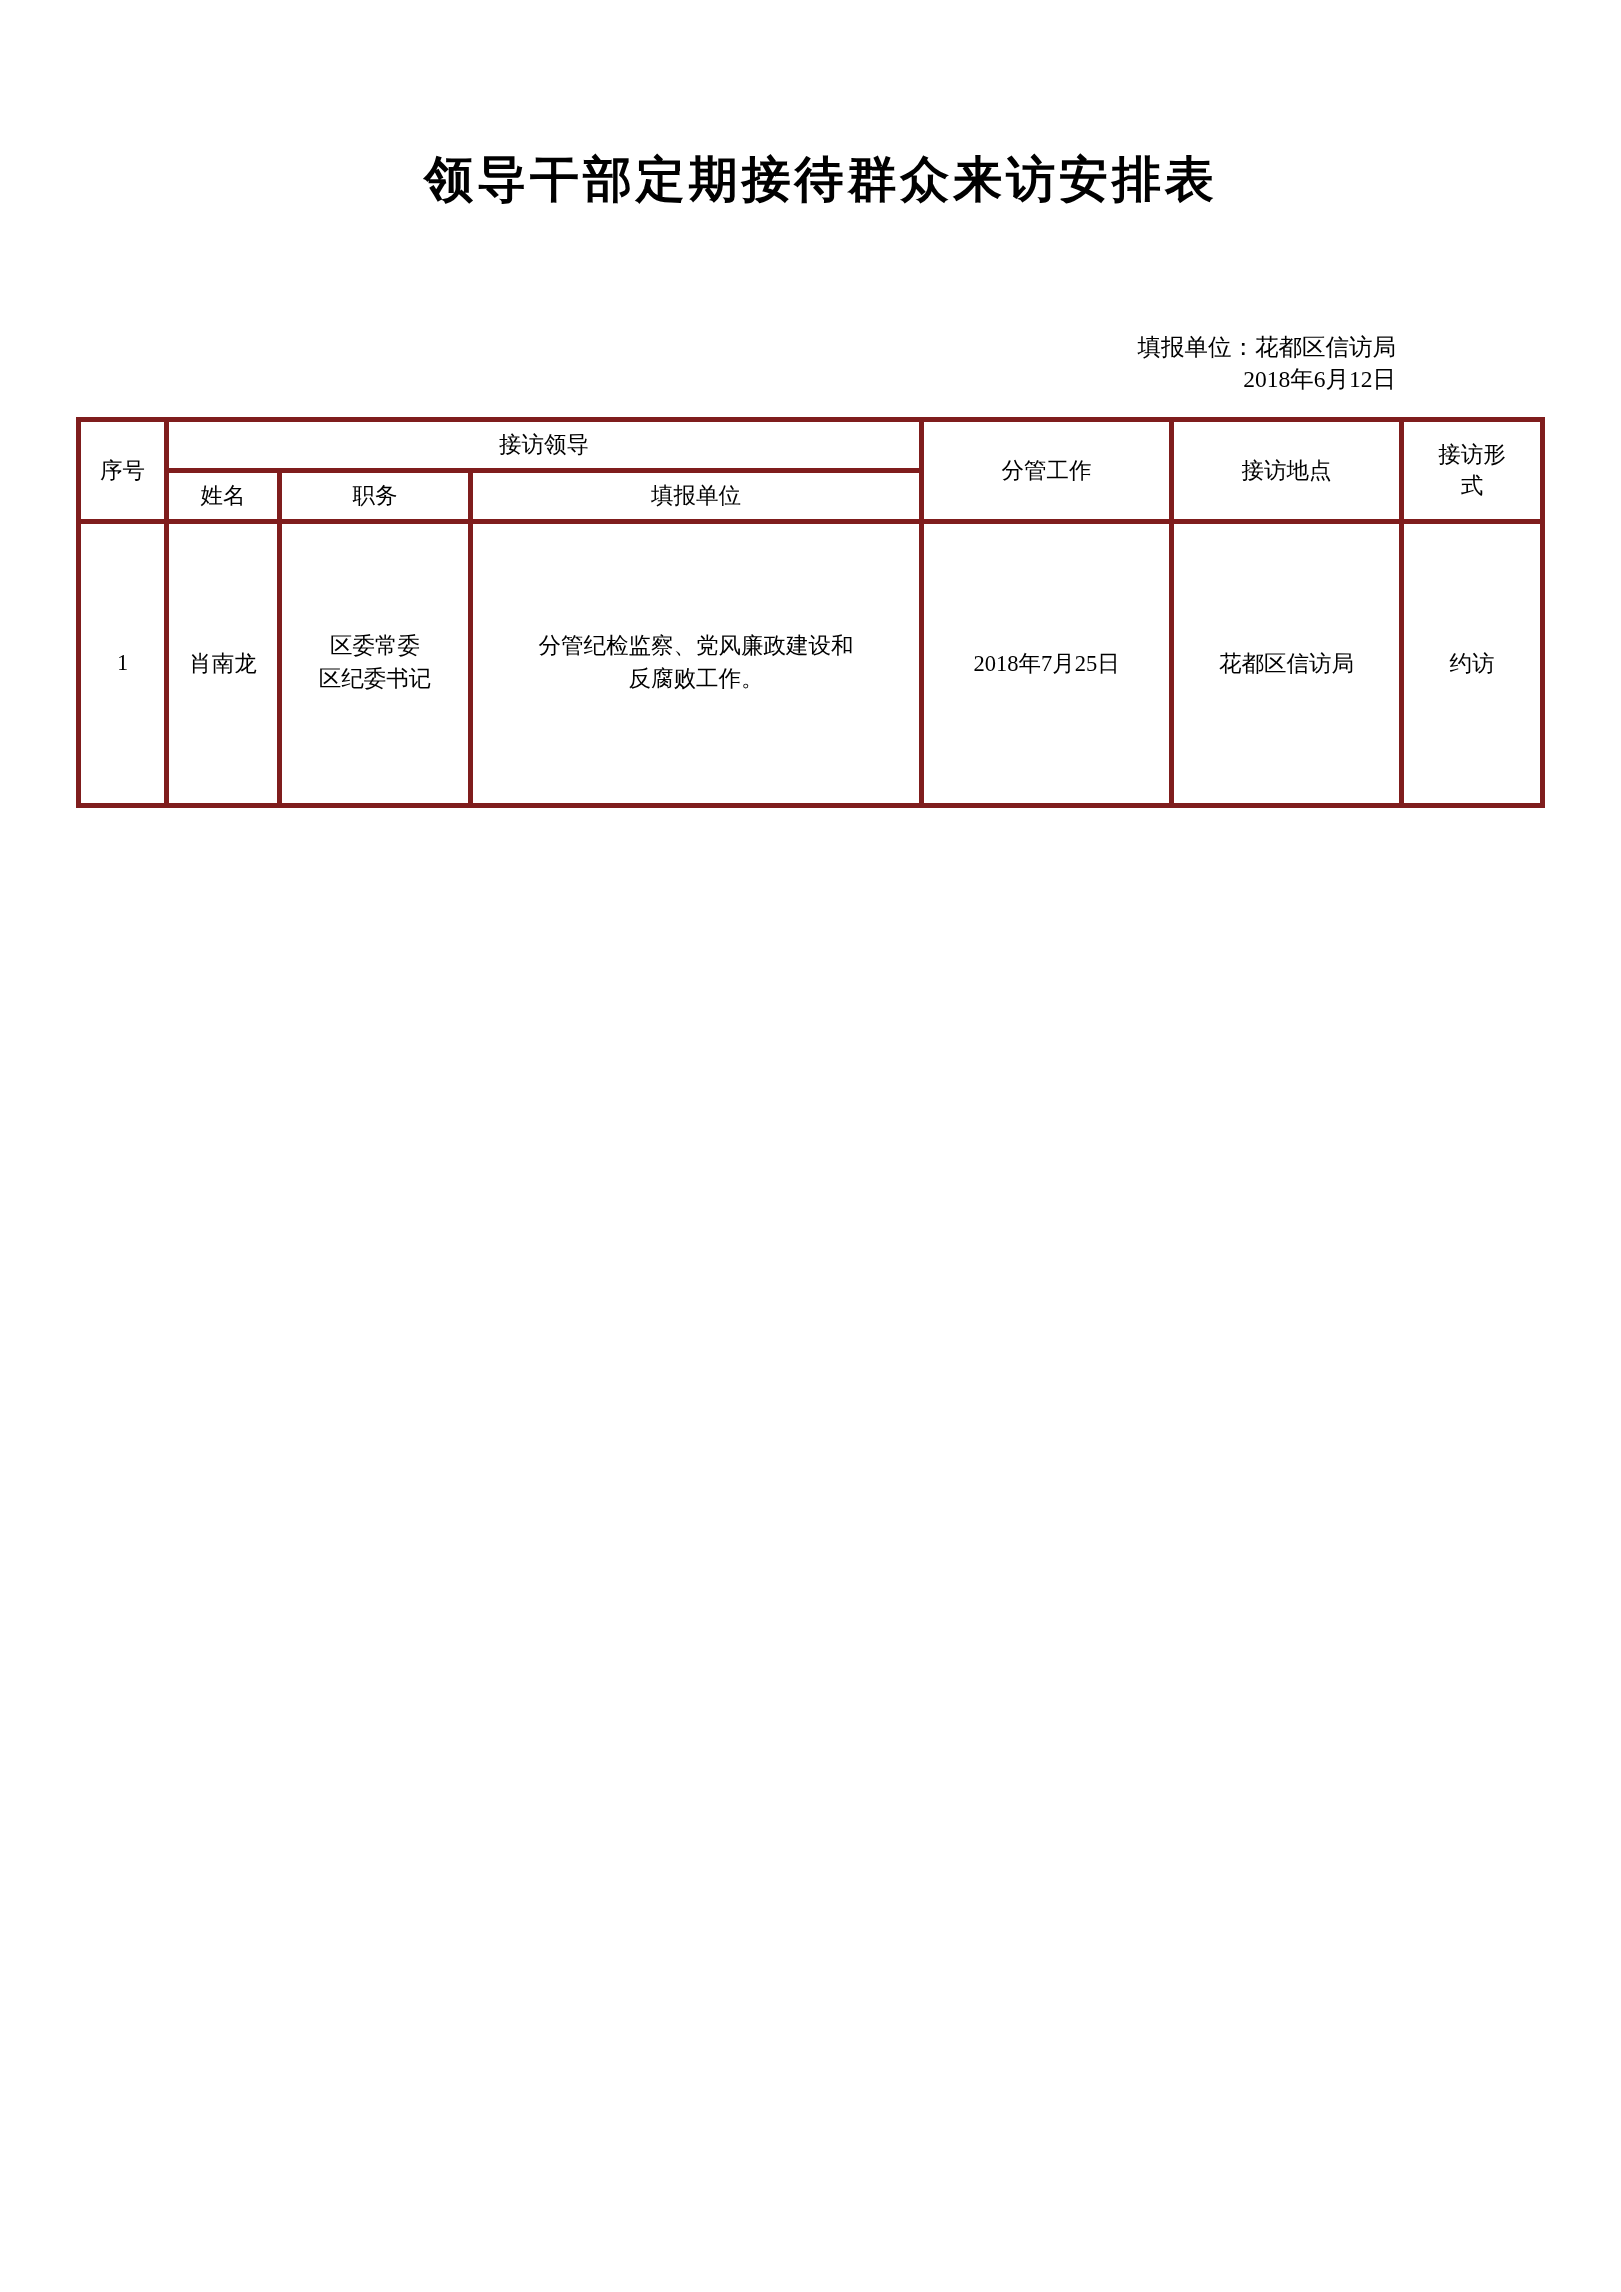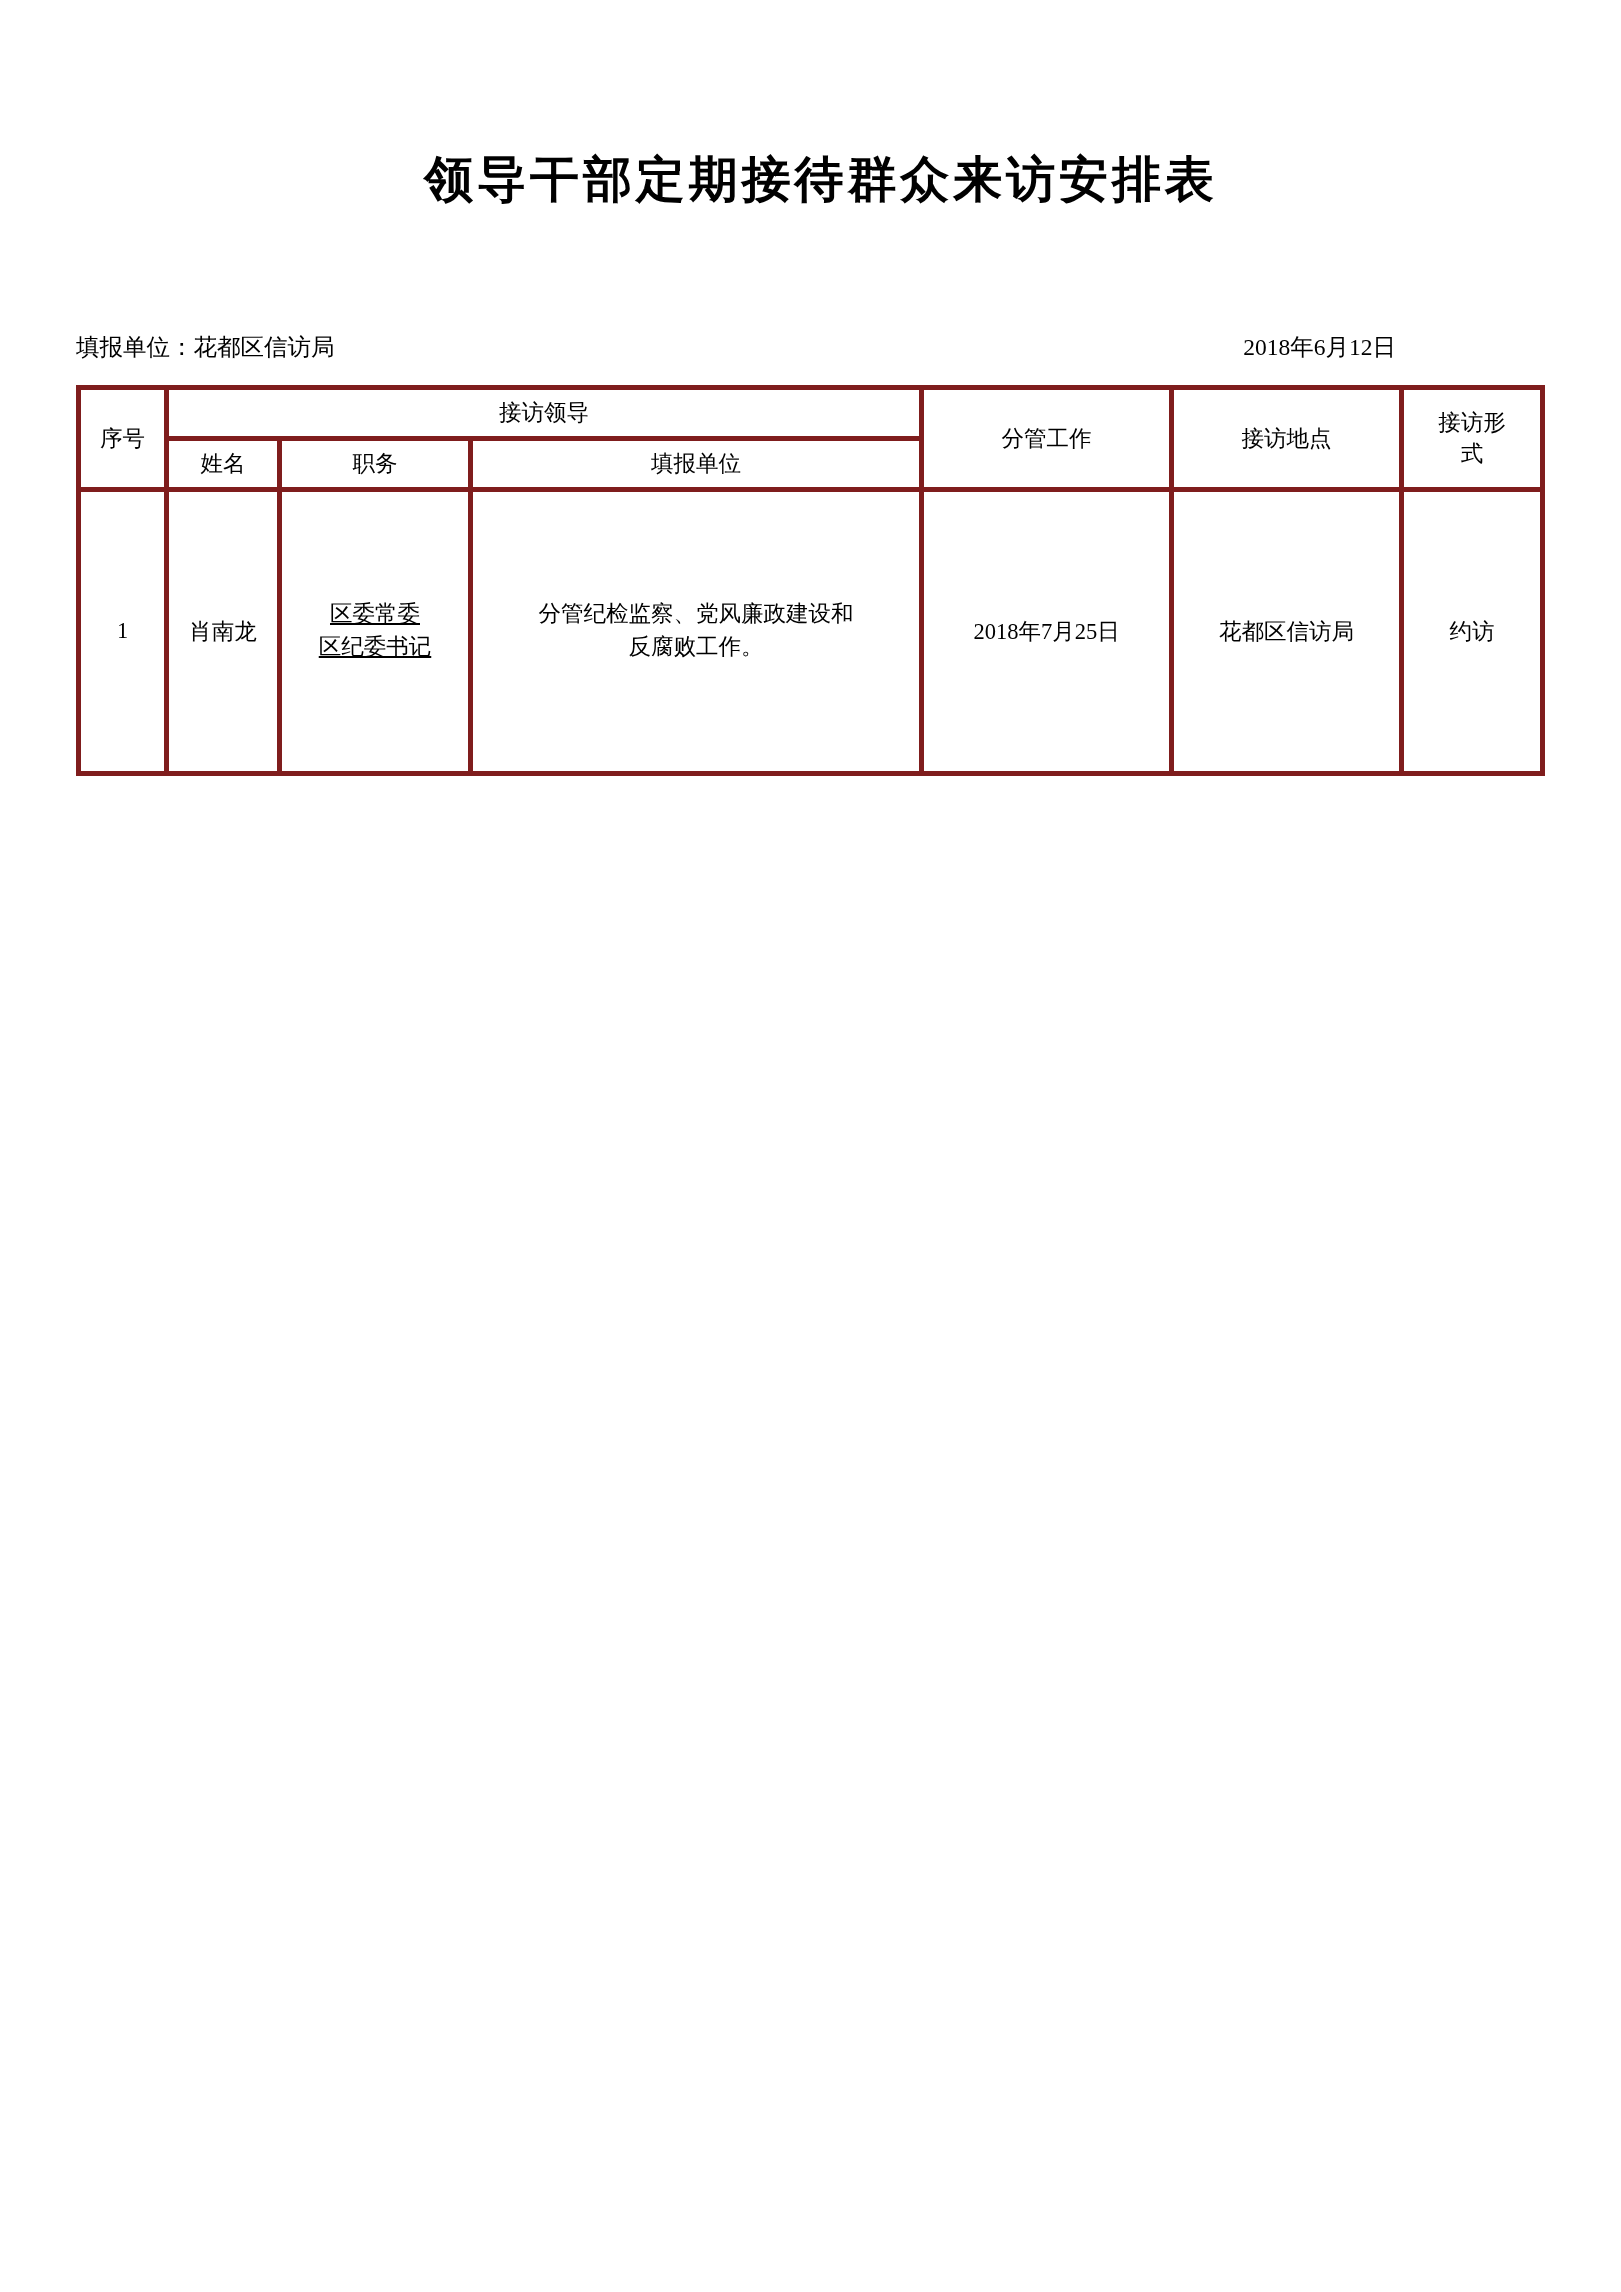--- a/index.html
+++ b/index.html
@@ -31,20 +31,21 @@
     margin-left: 21px;
   }
   .meta-row {
     display: flex;
     justify-content: space-between;
     align-items: flex-end;
     margin-top: 118px;
     padding-left: 76px;
     padding-right: 225px;
     font-size: 23.5px;
+    flex-direction: column;
   }
   .meta-left {
     white-space: nowrap;
   }
   .meta-right {
     white-space: nowrap;
   }
   table.sched {
     margin-top: 21.6px;
     margin-left: 76px;
@@ -74,21 +75,20 @@
 
   td.duty-cell {
     text-align: left;
     vertical-align: middle;
     line-height: 1.45;
     padding-left: 11.8px;
     padding-right: 9.8px;
   }
   td.post-cell {
     line-height: 1.45;
-    text-decoration: underline;
   }
   .nowrap { white-space: nowrap; }
   .stack span { display: block; }
 </style>
 </head>
 <body>
 
 <div class="page">
 
   <div class="doc-title">领导干部定期接待群众来访安排表</div>

